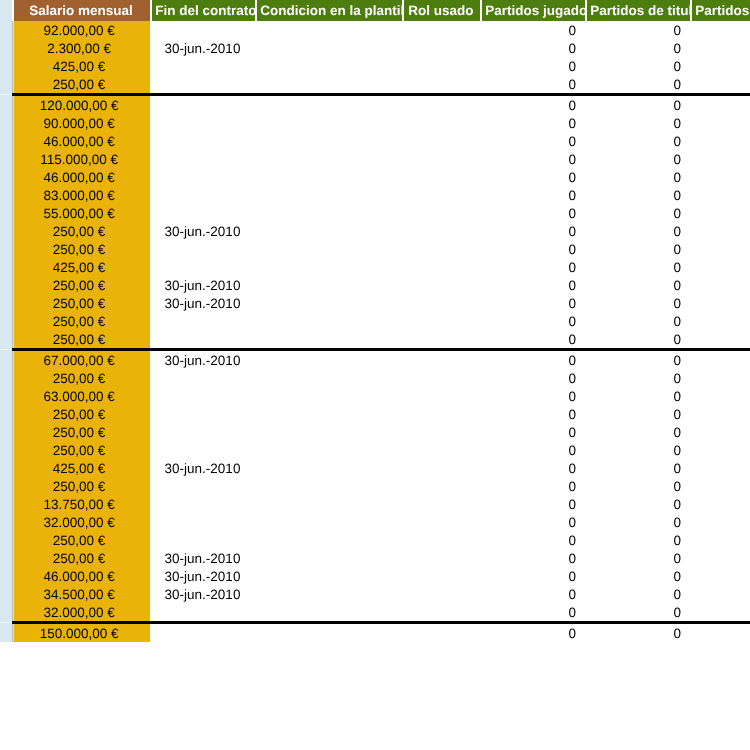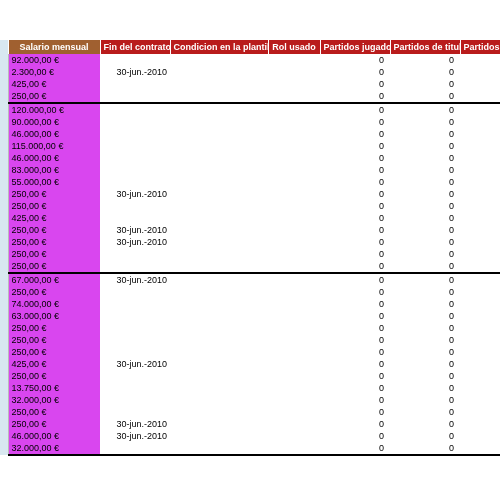--- a/index.html
+++ b/index.html
@@ -1,23 +1,23 @@
 <!DOCTYPE html>
 <html><head>
 <meta charset="utf-8">
 <style>
   * { box-sizing: border-box; margin: 0; padding: 0; }
   body { font-family: Arial, sans-serif; font-size: 9px; background: #fff; width: 500px; }
-  table { border-collapse: collapse; width: 500px; table-layout: fixed; margin-top: 40px; }
-  th { background: #b91c1c; color: #fff; font-weight: bold; text-align: center; padding: 2px 3px; border-right: 1px solid #fff; white-space: nowrap; overflow: hidden; }
+  table { border-collapse: collapse; width: 500px; table-layout: fixed; }
+  th { background: #4d7c0f; color: #fff; font-weight: bold; text-align: center; padding: 2px 3px; border-right: 1px solid #fff; white-space: nowrap; overflow: hidden; }
   th.salary-header { background: #a06030; }
   td { padding: 1px 3px; height: 12px; white-space: nowrap; overflow: hidden; }
   td.rownum { background: #d8e8f0; width: 8px; font-size: 6px; color: #668; text-align: center; border-right: 1px solid #bbb; }
-  td.salary { background: #d946ef; text-align: left; padding-right: 6px; color: #000; }
-  td.contract { text-align: right; color: #000; }
+  td.salary { background: #eab308; text-align: center; padding-right: 6px; color: #000; }
+  td.contract { text-align: center; color: #000; }
   td.zero { text-align: right; padding-right: 6px; color: #000; }
   tr.sep td:not(.rownum) { border-bottom: 2px solid #000; }
 </style>
 </head>
 <body>
 
 <table>
   <colgroup>
     <col style="width:8px">
     <col style="width:92px">
@@ -236,30 +236,20 @@
         <td class="salary">250,00 €</td>
         <td class="contract"></td>
         <td></td>
         <td></td>
         <td class="zero">0</td>
         <td class="zero">0</td>
         <td></td>
       </tr>
       <tr>
         <td class="rownum"></td>
-        <td class="salary">74.000,00 €</td>
-        <td class="contract"></td>
-        <td></td>
-        <td></td>
-        <td class="zero">0</td>
-        <td class="zero">0</td>
-        <td></td>
-      </tr>
-      <tr>
-        <td class="rownum"></td>
         <td class="salary">63.000,00 €</td>
         <td class="contract"></td>
         <td></td>
         <td></td>
         <td class="zero">0</td>
         <td class="zero">0</td>
         <td></td>
       </tr>
       <tr>
         <td class="rownum"></td>
@@ -354,23 +344,43 @@
       <tr>
         <td class="rownum"></td>
         <td class="salary">46.000,00 €</td>
         <td class="contract">30-jun.-2010</td>
         <td></td>
         <td></td>
         <td class="zero">0</td>
         <td class="zero">0</td>
         <td></td>
       </tr>
+      <tr>
+        <td class="rownum"></td>
+        <td class="salary">34.500,00 €</td>
+        <td class="contract">30-jun.-2010</td>
+        <td></td>
+        <td></td>
+        <td class="zero">0</td>
+        <td class="zero">0</td>
+        <td></td>
+      </tr>
       <tr class="sep">
         <td class="rownum"></td>
         <td class="salary">32.000,00 €</td>
+        <td class="contract"></td>
+        <td></td>
+        <td></td>
+        <td class="zero">0</td>
+        <td class="zero">0</td>
+        <td></td>
+      </tr>
+      <tr>
+        <td class="rownum"></td>
+        <td class="salary">150.000,00 €</td>
         <td class="contract"></td>
         <td></td>
         <td></td>
         <td class="zero">0</td>
         <td class="zero">0</td>
         <td></td>
       </tr>
     </tbody>
 
 </table>

